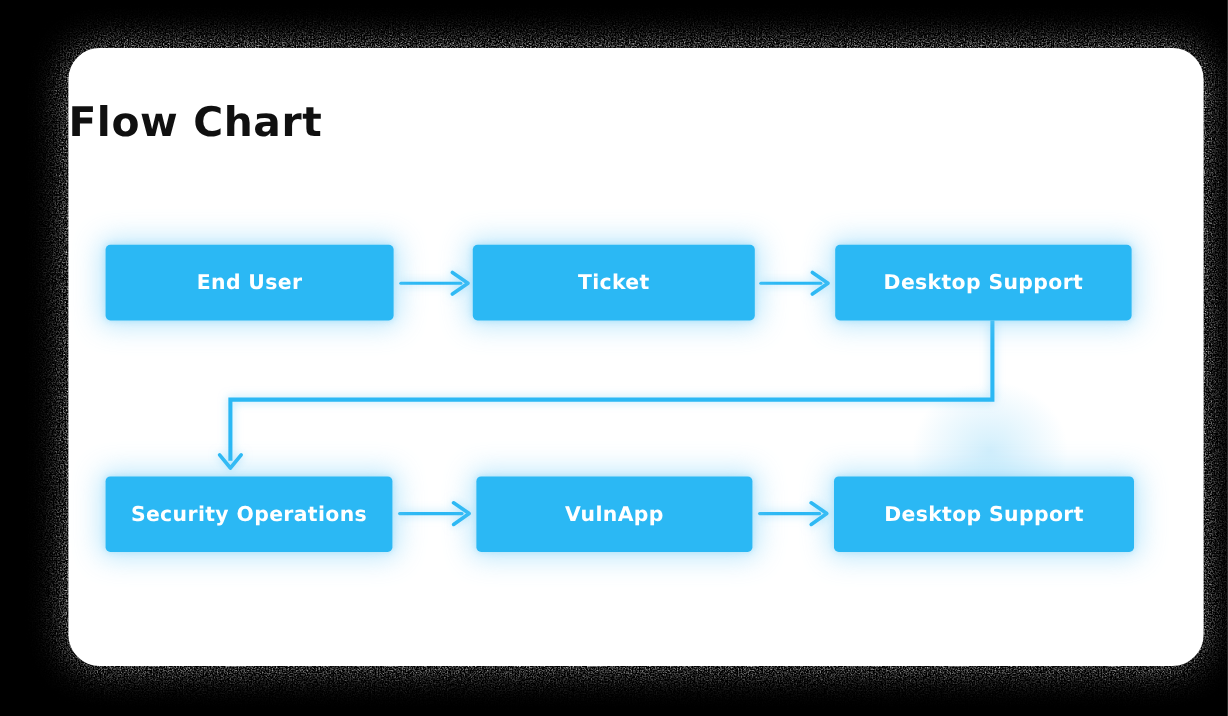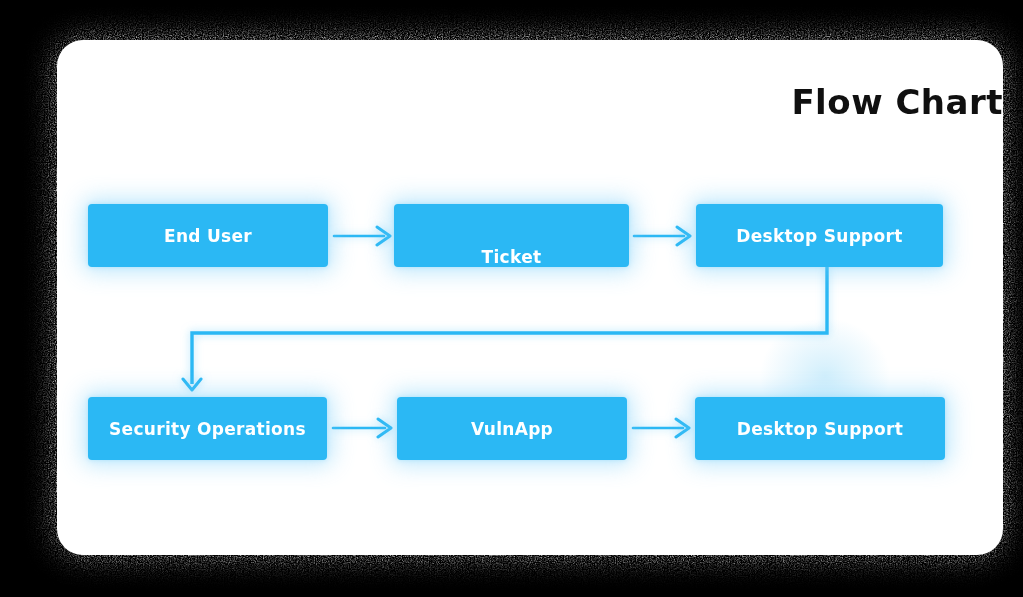--- a/index.html
+++ b/index.html
@@ -27,21 +27,21 @@
     position: absolute;
     left: 57px; top: 40px;
     width: 946px; height: 515px;
     background: var(--card-bg);
     border-radius: 26px;
   }
   .page-title {
     position: absolute;
     left: 0; top: 42px;
     width: 100%;
-    text-align: right;
+    text-align: left;
     font-size: 34px;
     font-weight: 800;
     letter-spacing: 0.5px;
     color: var(--title-color);
   }
   .connectors {
     position: absolute; left: 0; top: 0;
     width: 946px; height: 515px;
     filter: drop-shadow(0 0 4px rgba(96,200,248,0.55));
     pointer-events: none;
@@ -64,21 +64,21 @@
     justify-content: center;
     box-shadow: 0 0 22px 5px rgba(110,205,248,0.45), 0 0 5px rgba(110,205,248,0.4);
   }
   .node-label {
     color: var(--node-text);
     font-size: 17px;
     font-weight: 600;
     letter-spacing: 0.3px;
   }
   .n-end-user            { left: 31px;  top: 164px; width: 240px; }
-  .n-ticket              { left: 337px; top: 164px; width: 235px; align-items: flex-end; }
+  .n-ticket              { left: 337px; top: 164px; width: 235px; }
   .n-desktop-support-1   { left: 639px; top: 164px; width: 247px; }
   .n-security-operations { left: 31px;  top: 357px; width: 239px; }
   .n-vulnapp             { left: 340px; top: 357px; width: 230px; }
   .n-desktop-support-2   { left: 638px; top: 357px; width: 250px; }
   .glow-blob {
     position: absolute;
     left: 703px; top: 278px;
     width: 130px; height: 115px;
     border-radius: 50%;
     background: radial-gradient(closest-side, rgba(180,228,250,0.6), rgba(180,228,250,0));

